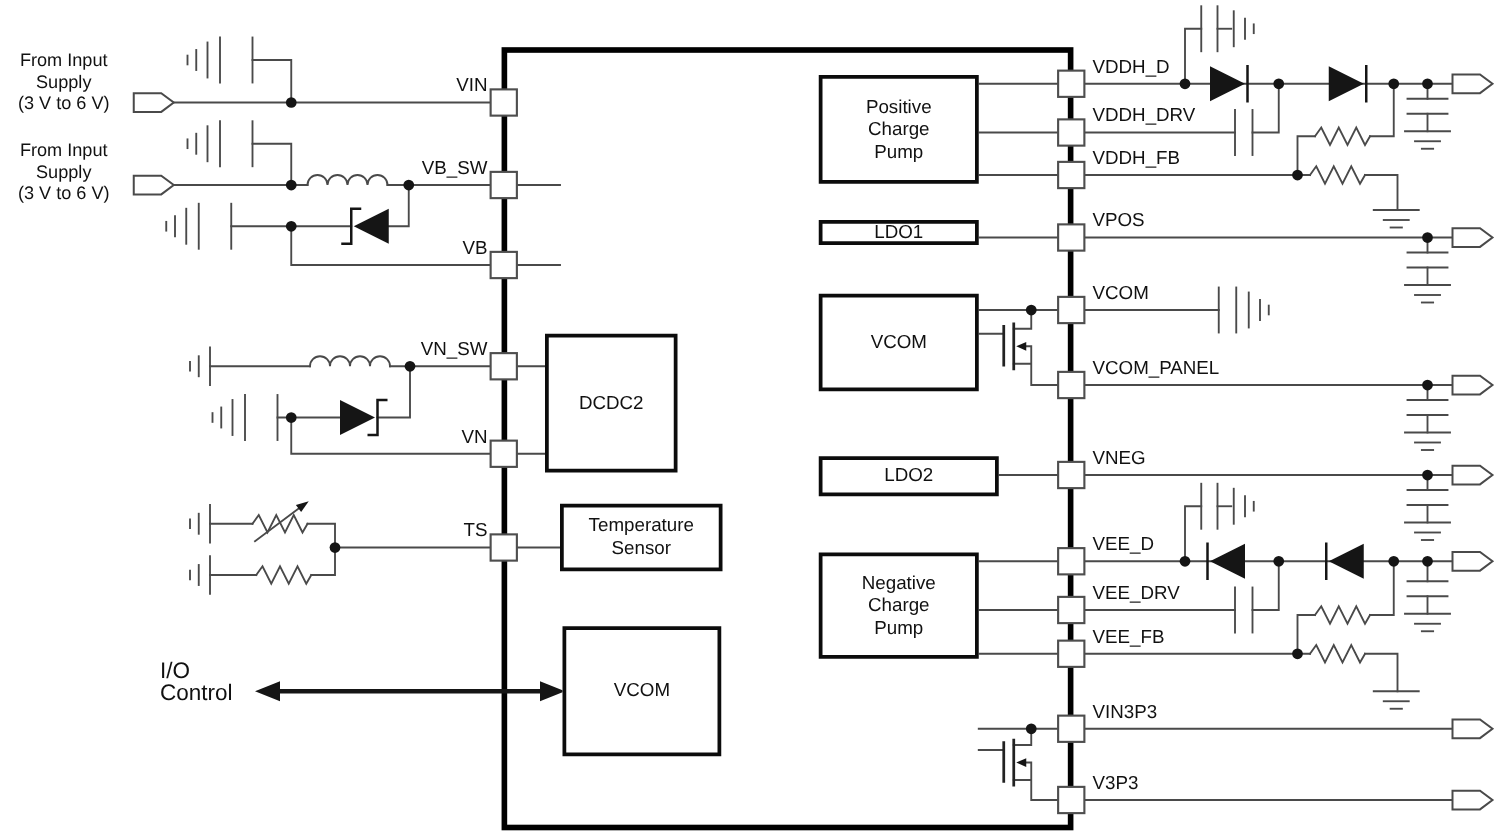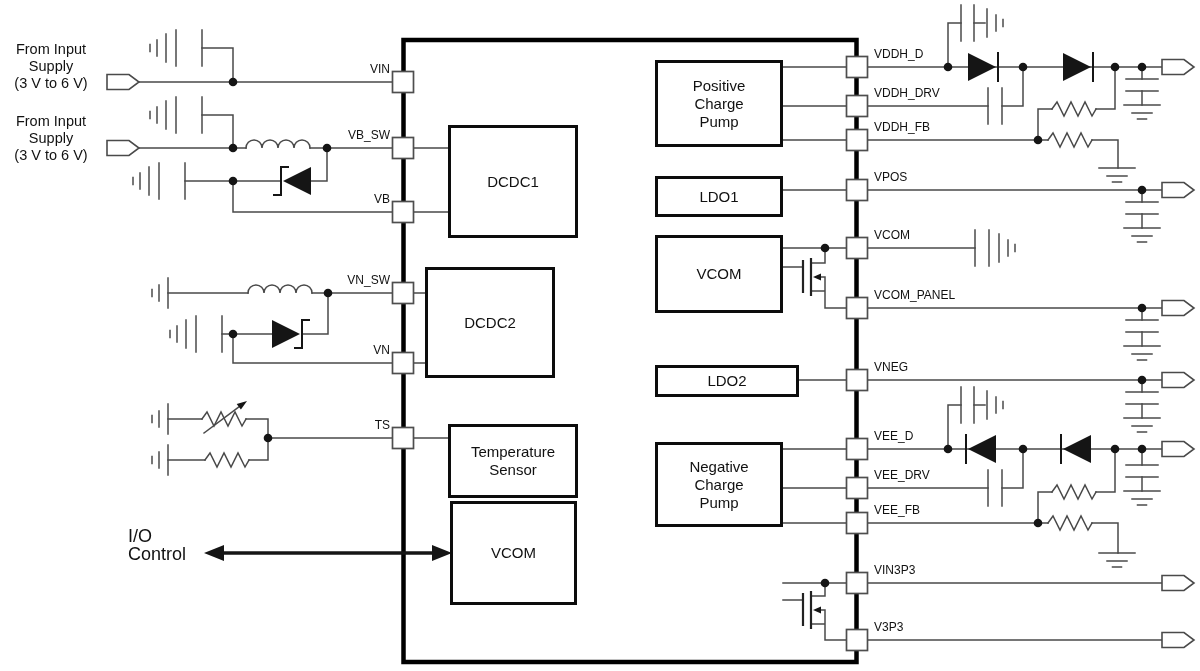--- a/index.html
+++ b/index.html
@@ -12,21 +12,21 @@
   svg .dbar{stroke:#151515;stroke-width:2;}
   svg .flag{fill:#fff;stroke:#4a4a4a;stroke-width:1.6;stroke-linejoin:miter;}
   svg .pin{fill:#fff;stroke:#4e4e4e;stroke-width:1.7;}
   svg .chiprect{fill:none;stroke:#000;stroke-width:4.5;}
   svg .dot{fill:#151515;stroke:none;}
   svg .io{stroke:#151515;stroke-width:3.6;}
   svg .ioh{fill:#151515;stroke:none;}
   .block{position:absolute;box-sizing:border-box;border:3px solid #0c0c0c;background:#fff;
          display:flex;flex-direction:column;align-items:center;justify-content:center;
          font-size:15px;line-height:18px;text-align:center;}
-  .lbl{position:absolute;font-size:12px;line-height:16px;white-space:nowrap;}
+  .lbl{position:absolute;font-size:15px;line-height:16px;white-space:nowrap;}
   .pin-l{left:268px;width:122px;text-align:right;}
   .pin-r{left:874px;}
   .inp{position:absolute;left:0;top:0;width:102px;text-align:center;font-size:14.5px;line-height:17px;}
   .inp span{display:block;}
   .ioc{position:absolute;text-align:left;font-size:18px;line-height:18px;}
   .ioc span{display:block;}
 </style>
 </head>
 <body>
 
@@ -260,40 +260,37 @@
     <rect class="pin" x="846.5" y="297.5" width="21" height="21"></rect>
     <rect class="pin" x="846.5" y="369.5" width="21" height="21"></rect>
     <rect class="pin" x="846.5" y="438.5" width="21" height="21"></rect>
     <rect class="pin" x="846.5" y="477.5" width="21" height="21"></rect>
     <rect class="pin" x="846.5" y="512.5" width="21" height="21"></rect>
     <rect class="pin" x="846.5" y="572.5" width="21" height="21"></rect>
     <rect class="pin" x="846.5" y="629.5" width="21" height="21"></rect>
   </g>
 </svg>
 
-<div class="block" style="left:448px;top:125px;width:130px;height:113px">
-  <span>DCDC1</span>
-</div>
-<div class="block" style="left:425px;top:267px;width:130px;height:111px">
+<div class="block" style="left:436px;top:267px;width:106px;height:111px">
   <span>DCDC2</span>
 </div>
-<div class="block" style="left:448px;top:424px;width:130px;height:74px">
+<div class="block" style="left:448px;top:403px;width:130px;height:54px">
   <span>Temperature</span>
   <span>Sensor</span>
 </div>
 <div class="block" style="left:450px;top:501px;width:127px;height:104px">
   <span>VCOM</span>
 </div>
 
 <div class="block" style="left:655px;top:60px;width:128px;height:87px">
   <span>Positive</span>
   <span>Charge</span>
   <span>Pump</span>
 </div>
-<div class="block" style="left:655px;top:176px;width:128px;height:41px">
+<div class="block" style="left:655px;top:176px;width:128px;height:20px">
   <span>LDO1</span>
 </div>
 <div class="block" style="left:655px;top:235px;width:128px;height:78px">
   <span>VCOM</span>
 </div>
 <div class="block" style="left:655px;top:365px;width:144px;height:32px">
   <span>LDO2</span>
 </div>
 <div class="block" style="left:655px;top:442px;width:128px;height:85px">
   <span>Negative</span>

